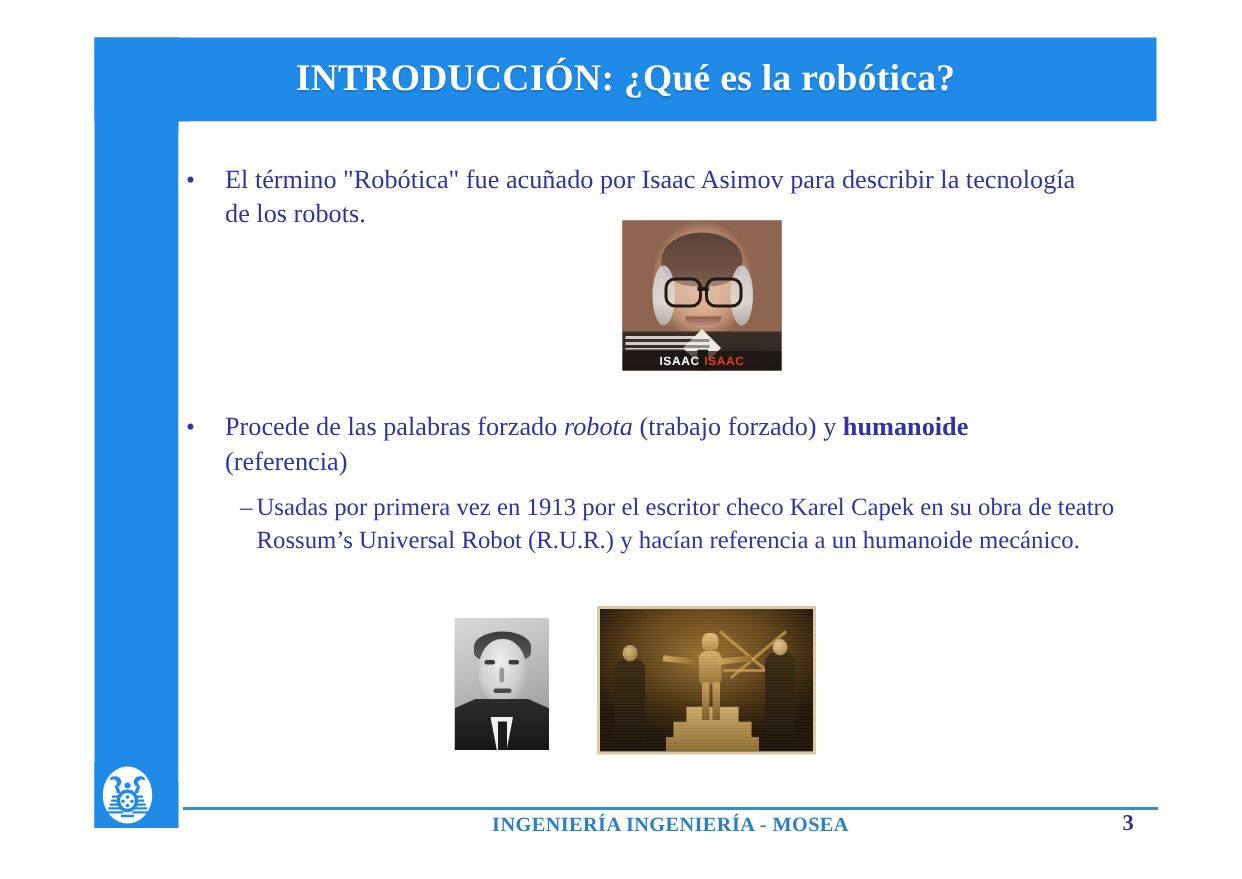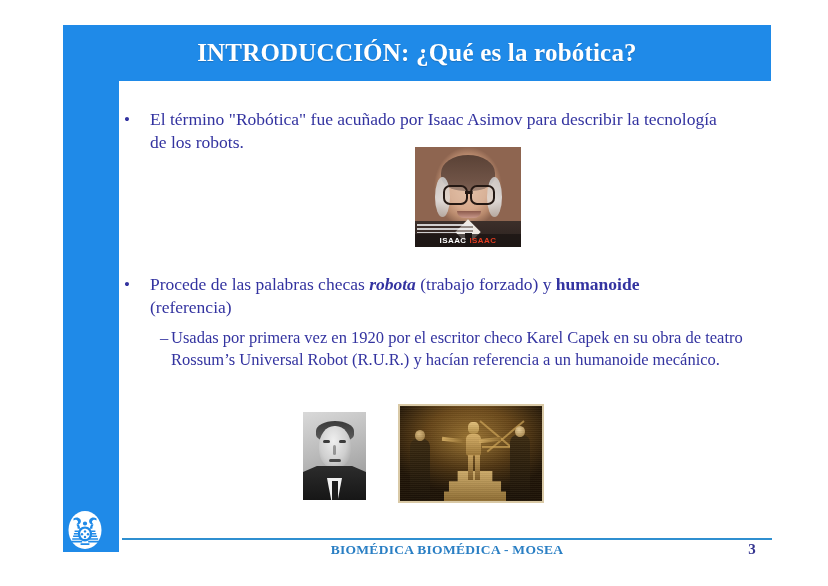--- a/index.html
+++ b/index.html
@@ -102,21 +102,21 @@
     color: #3333a0;
     font-size: 16.5px;
     line-height: 22px;
   }
   .sub-mark {
     flex: 0 0 11px;
     width: 11px;
   }
   .sub-text { flex: 1; }
 
-  .w-bi { font-weight: bold; font-style: italic; }
+  .w-bi { font-weight: normal; font-style: italic; }
   .w-b  { font-weight: bold; }
 
   
   .photo {
     position: absolute;
     overflow: hidden;
   }
 
   
   #img-asimov {
@@ -372,26 +372,26 @@
     <div class="tie"></div>
     <div class="stripes"></div>
     <div class="caption-band">
       <span class="cap-a">ISAAC</span>
       <span class="cap-b">ISAAC</span>
     </div>
   </div>
 
   <div class="bullet-row b2">
     <span class="bullet-mark">•</span>
-    <span class="bullet-text"><span>Procede de las palabras checas </span><span class="w-bi">robota</span><span> (trabajo forzado) y </span><span class="w-b">humanoide</span><span> (referencia)</span></span>
+    <span class="bullet-text"><span>Procede de las palabras forzado </span><span class="w-bi">robota</span><span> (trabajo forzado) y </span><span class="w-b">humanoide</span><span> (referencia)</span></span>
   </div>
 
   <div class="sub-row">
     <span class="sub-mark">–</span>
-    <span class="sub-text">Usadas por primera vez en 1920 por el escritor checo Karel Capek en su obra de teatro Rossum’s Universal Robot (R.U.R.) y hacían referencia a un humanoide mecánico.</span>
+    <span class="sub-text">Usadas por primera vez en 1913 por el escritor checo Karel Capek en su obra de teatro Rossum’s Universal Robot (R.U.R.) y hacían referencia a un humanoide mecánico.</span>
   </div>
 
   <div class="photo" id="img-capek">
     <div class="hair"></div>
     <div class="face"></div>
     <div class="eye l"></div>
     <div class="eye r"></div>
     <div class="nose"></div>
     <div class="mouth"></div>
     <div class="suit"></div>
@@ -418,21 +418,21 @@
     <div class="man left">
         <div class="head"></div>
       </div>
     <div class="man right">
         <div class="head"></div>
       </div>
     <div class="grain"></div>
   </div>
 
   <div class="footer-line"></div>
-  <div class="footer-text">BIOMÉDICA BIOMÉDICA - MOSEA</div>
+  <div class="footer-text">INGENIERÍA INGENIERÍA - MOSEA</div>
   <div class="page-num">3</div>
 
   <div class="logo-box">
     <svg width="44" height="44" viewBox="0 0 44 44" aria-hidden="true">
       <ellipse cx="22" cy="22" rx="16.5" ry="19" fill="#ffffff"></ellipse>
       <g fill="#1f8ae8">
         <path d="M10.5 10.5c2.6-1.6 5.2-1.2 6.6.6 1.1 1.4 1 3 .1 4.2-1 1.3-2.8 1.6-4.1.8.9-.2 1.6-.8 1.8-1.6.3-1-.2-2-1.2-2.5-1-.5-2.2-.3-3.2.5z"></path>
         <path d="M33.5 10.5c-2.6-1.6-5.2-1.2-6.6.6-1.1 1.4-1 3-.1 4.2 1 1.3 2.8 1.6 4.1.8-.9-.2-1.6-.8-1.8-1.6-.3-1 .2-2 1.2-2.5 1-.5 2.2-.3 3.2.5z"></path>
         <path d="M15.5 16.2c1.1 1.4 1.6 3 1.6 4.6h-2.4c0-1.5-.4-2.9-1.2-4z"></path>
         <path d="M28.5 16.2c-1.1 1.4-1.6 3-1.6 4.6h2.4c0-1.5.4-2.9 1.2-4z"></path>

